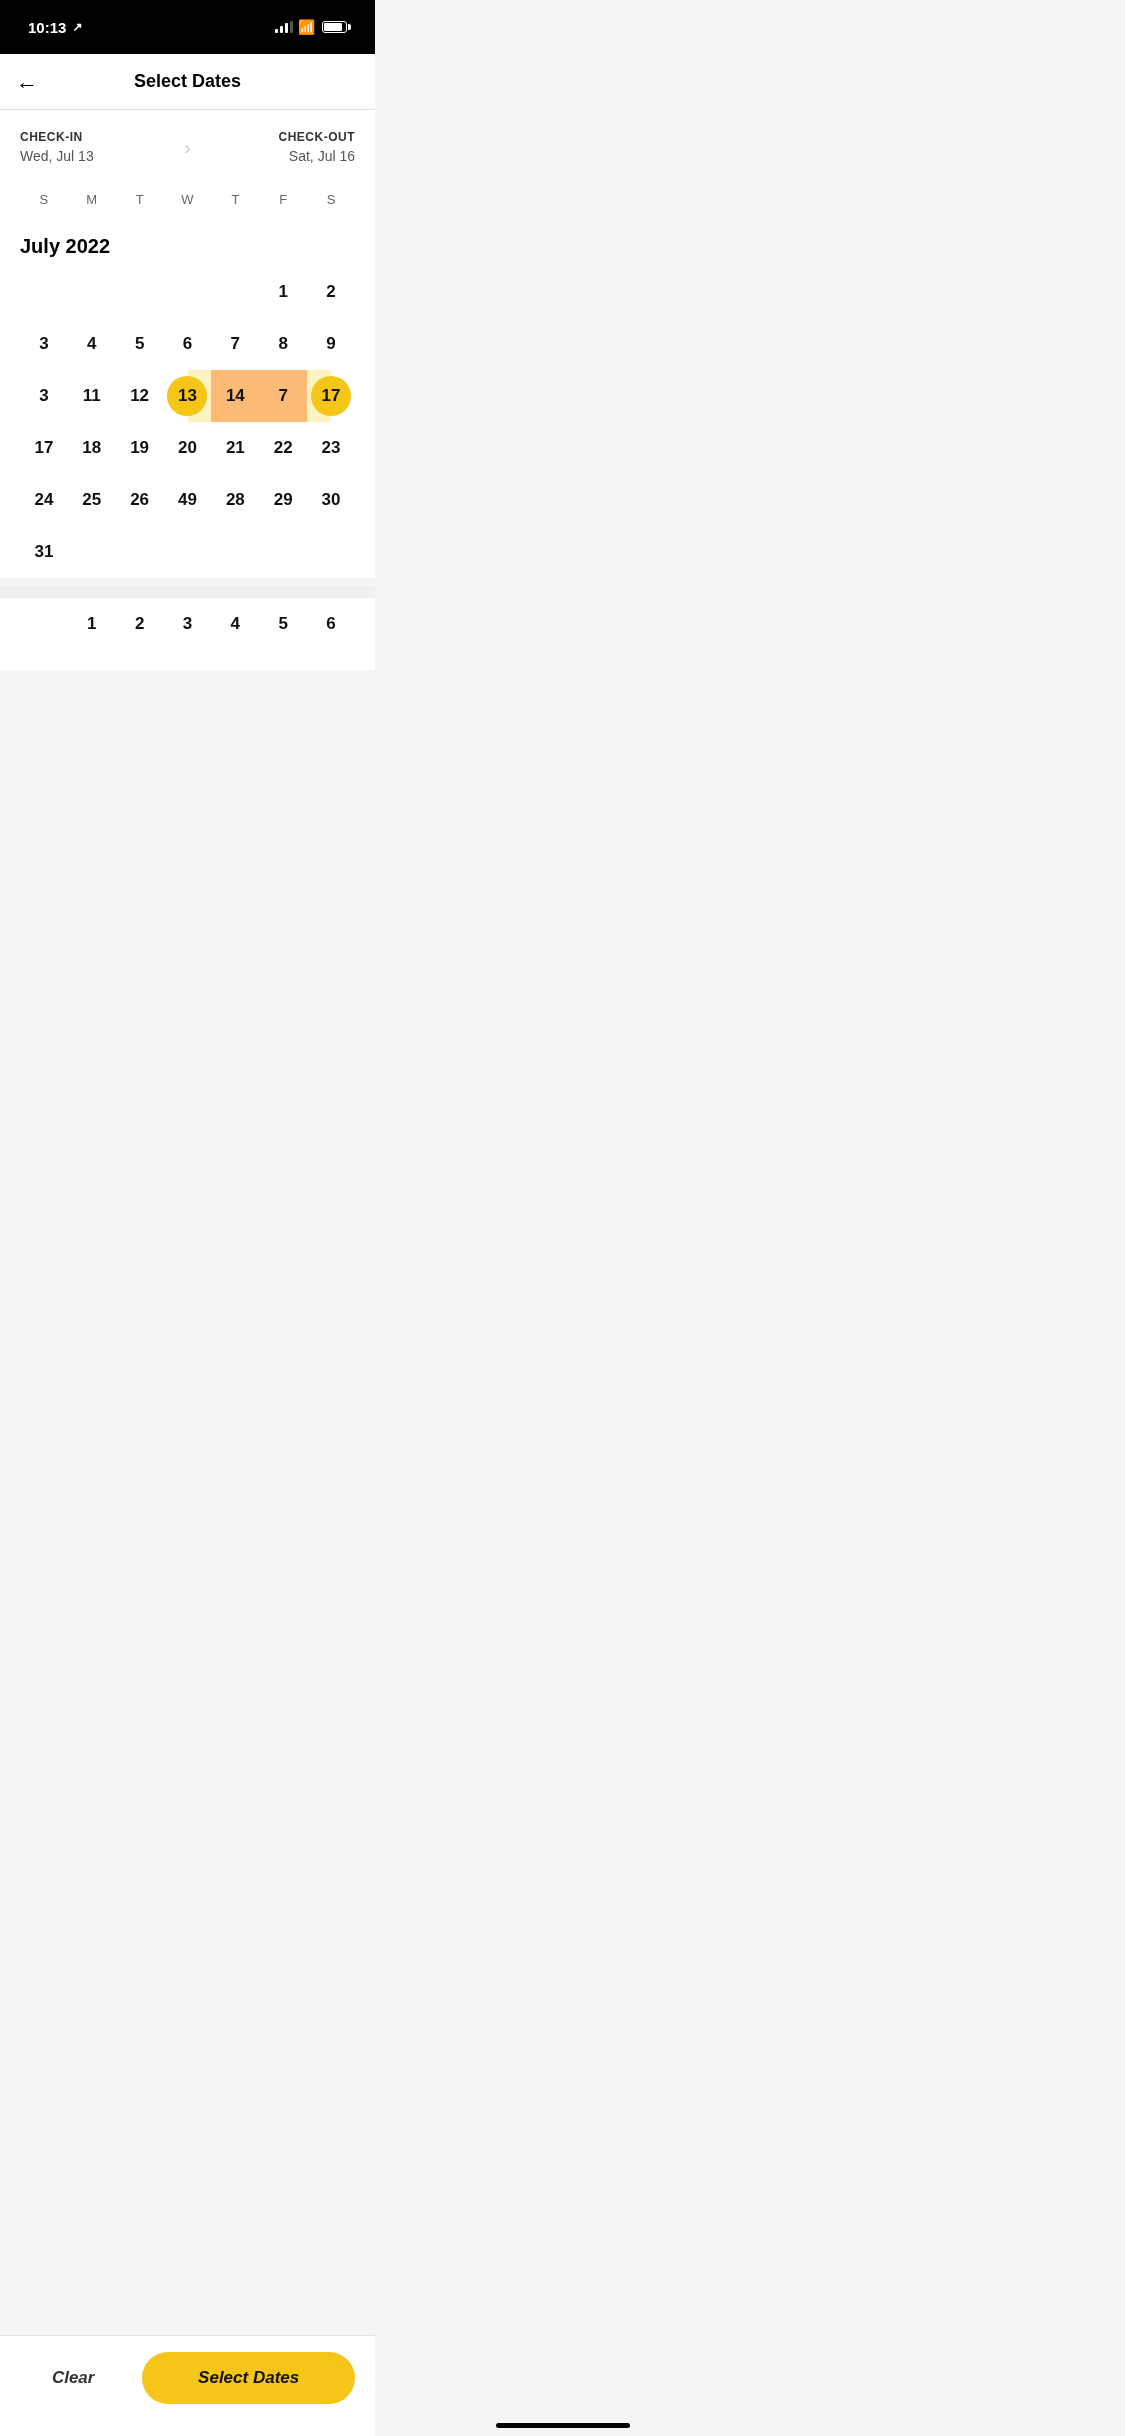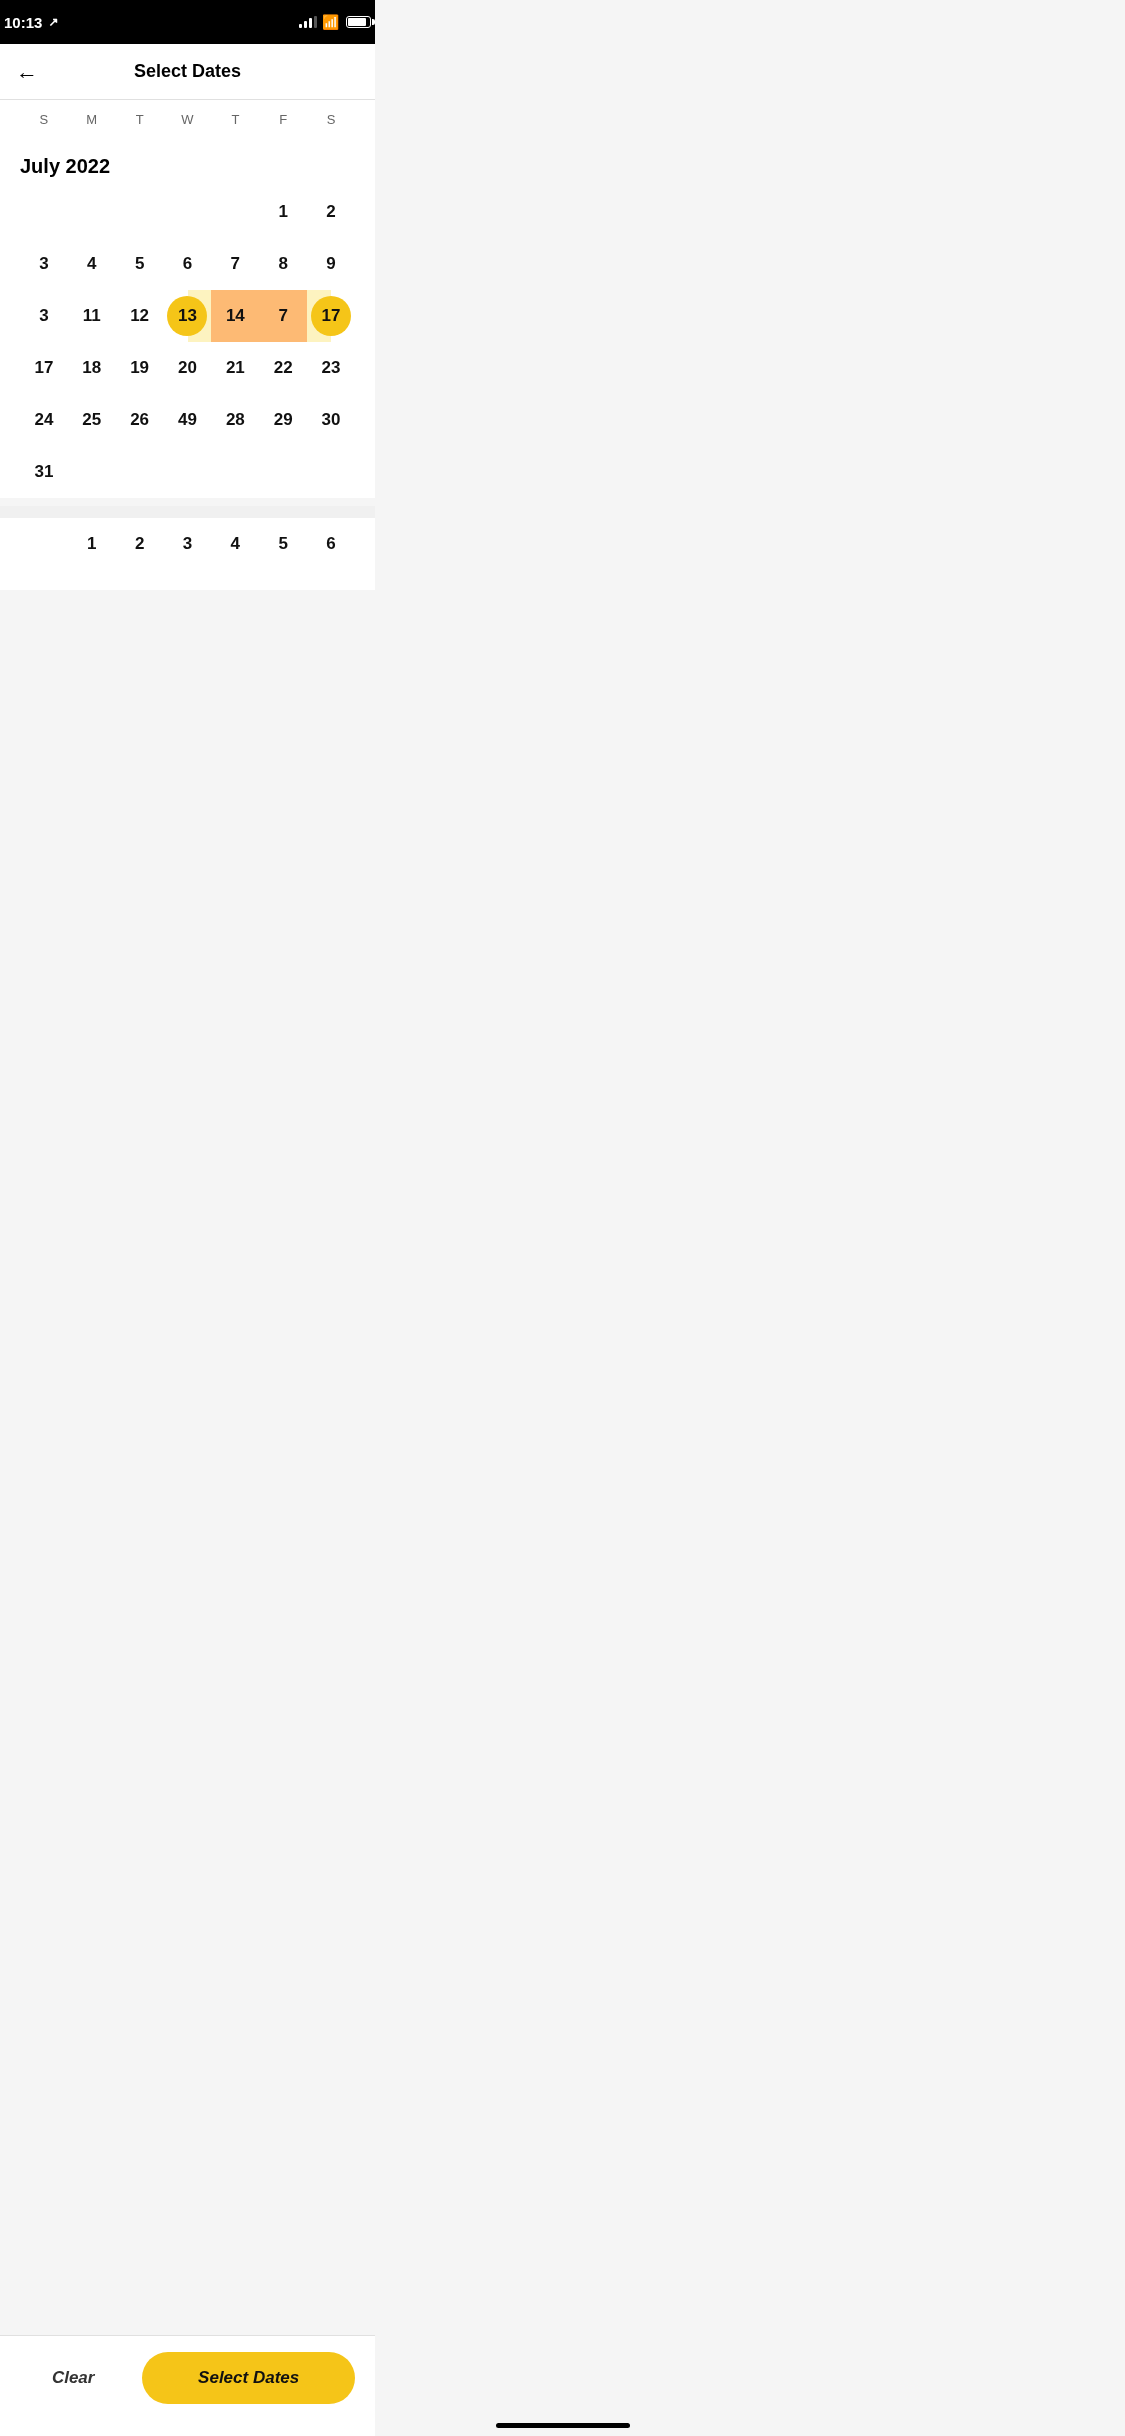--- a/index.html
+++ b/index.html
@@ -9,25 +9,25 @@
       width: 375px;
       min-height: 812px;
       background: #f5f5f5;
       font-family: -apple-system, BlinkMacSystemFont, 'Helvetica Neue', sans-serif;
       overflow-x: hidden;
     }
 
     .status-bar {
       background: #000;
       color: #fff;
-      height: 44px;
+      height: 54px;
       display: flex;
       align-items: center;
       justify-content: space-between;
-      padding: 0 4px;
+      padding: 0 28px;
       font-size: 15px;
       font-weight: 600;
     }
 
     .status-left {
       display: flex;
       align-items: center;
       gap: 6px;
     }
 
@@ -308,20 +308,31 @@
   </div>
 </div>
 
 <div class="header">
   <div class="back-button">←</div>
   <span class="header-title">Select Dates</span>
 </div>
 
 <div class="scroll-area">
 
+  <div class="date-selection">
+    <div class="date-info">
+      <div class="date-label">CHECK-IN</div>
+      <div class="date-value">Wed, Jul 13</div>
+    </div>
+    <div class="arrow-divider">›</div>
+    <div class="date-info checkout">
+      <div class="date-label">CHECK-OUT</div>
+      <div class="date-value">Sat, Jul 16</div>
+    </div>
+  </div>
 
   <div class="calendar-section">
 
     <div class="day-headers" id="day-headers-july">
         <div class="day-header">S</div>
         <div class="day-header">M</div>
         <div class="day-header">T</div>
         <div class="day-header">W</div>
         <div class="day-header">T</div>
         <div class="day-header">F</div>

